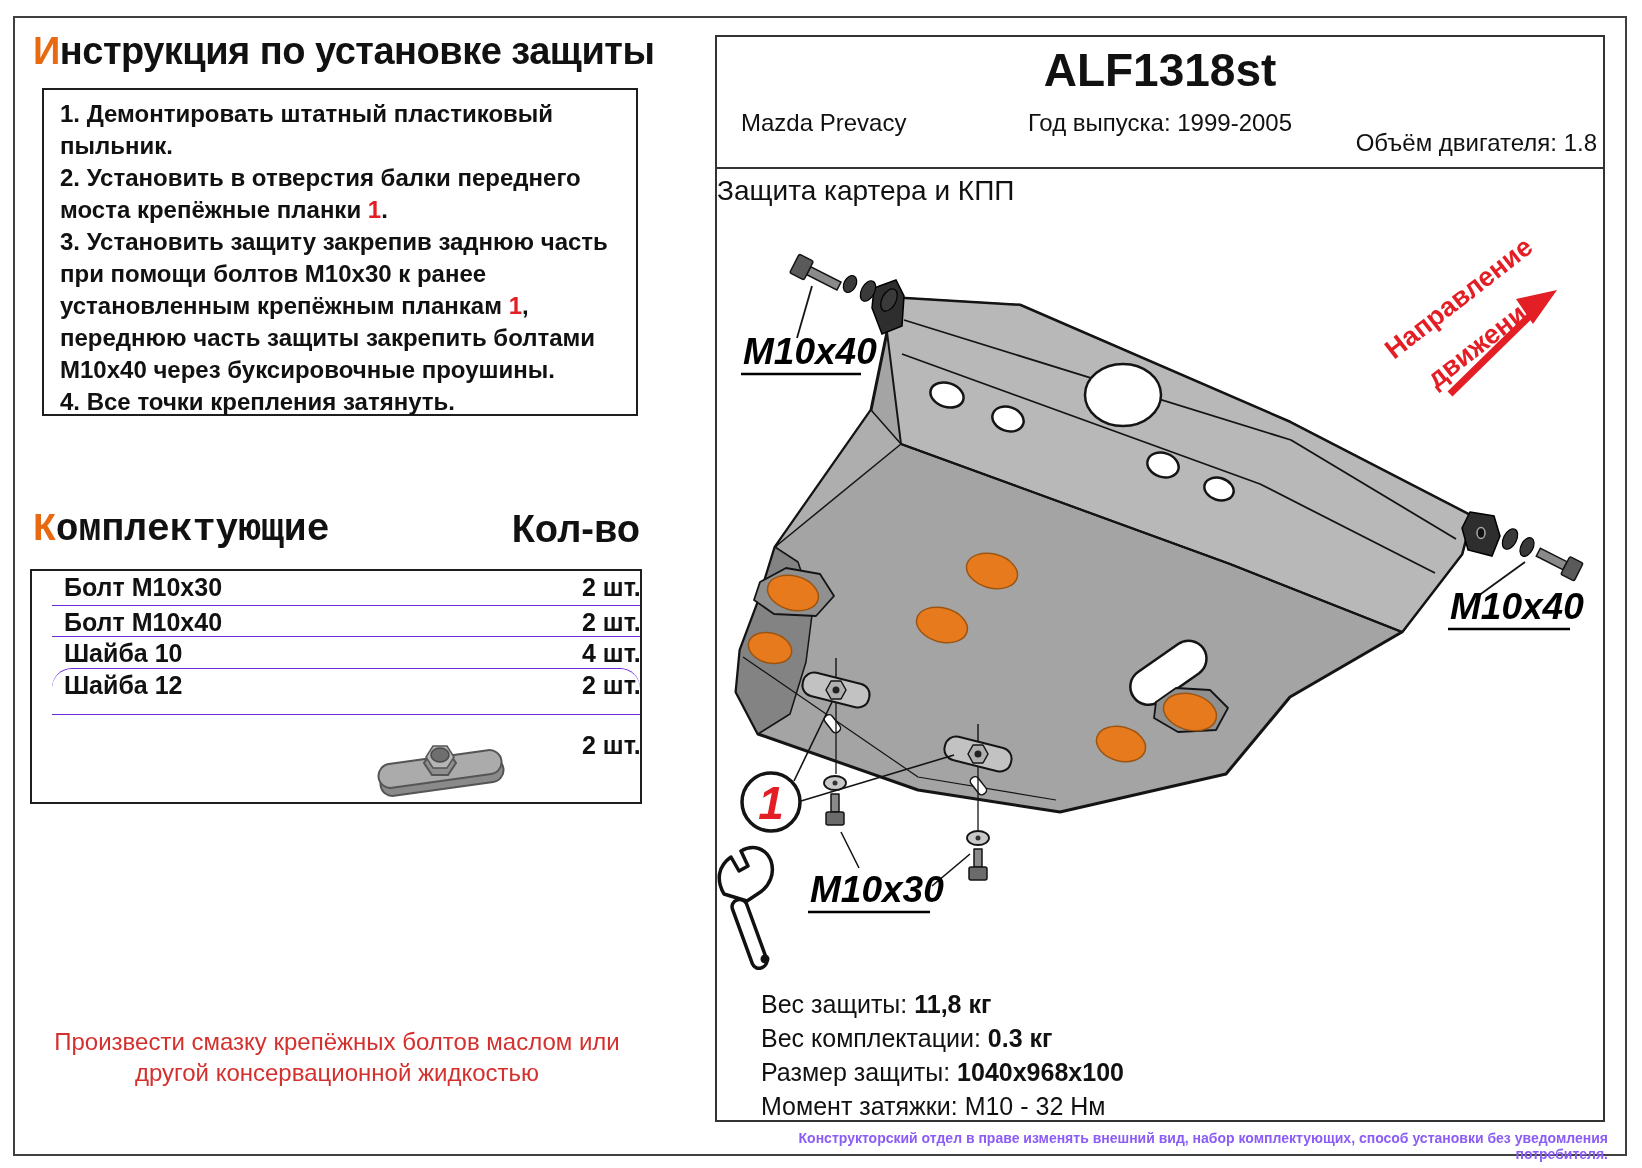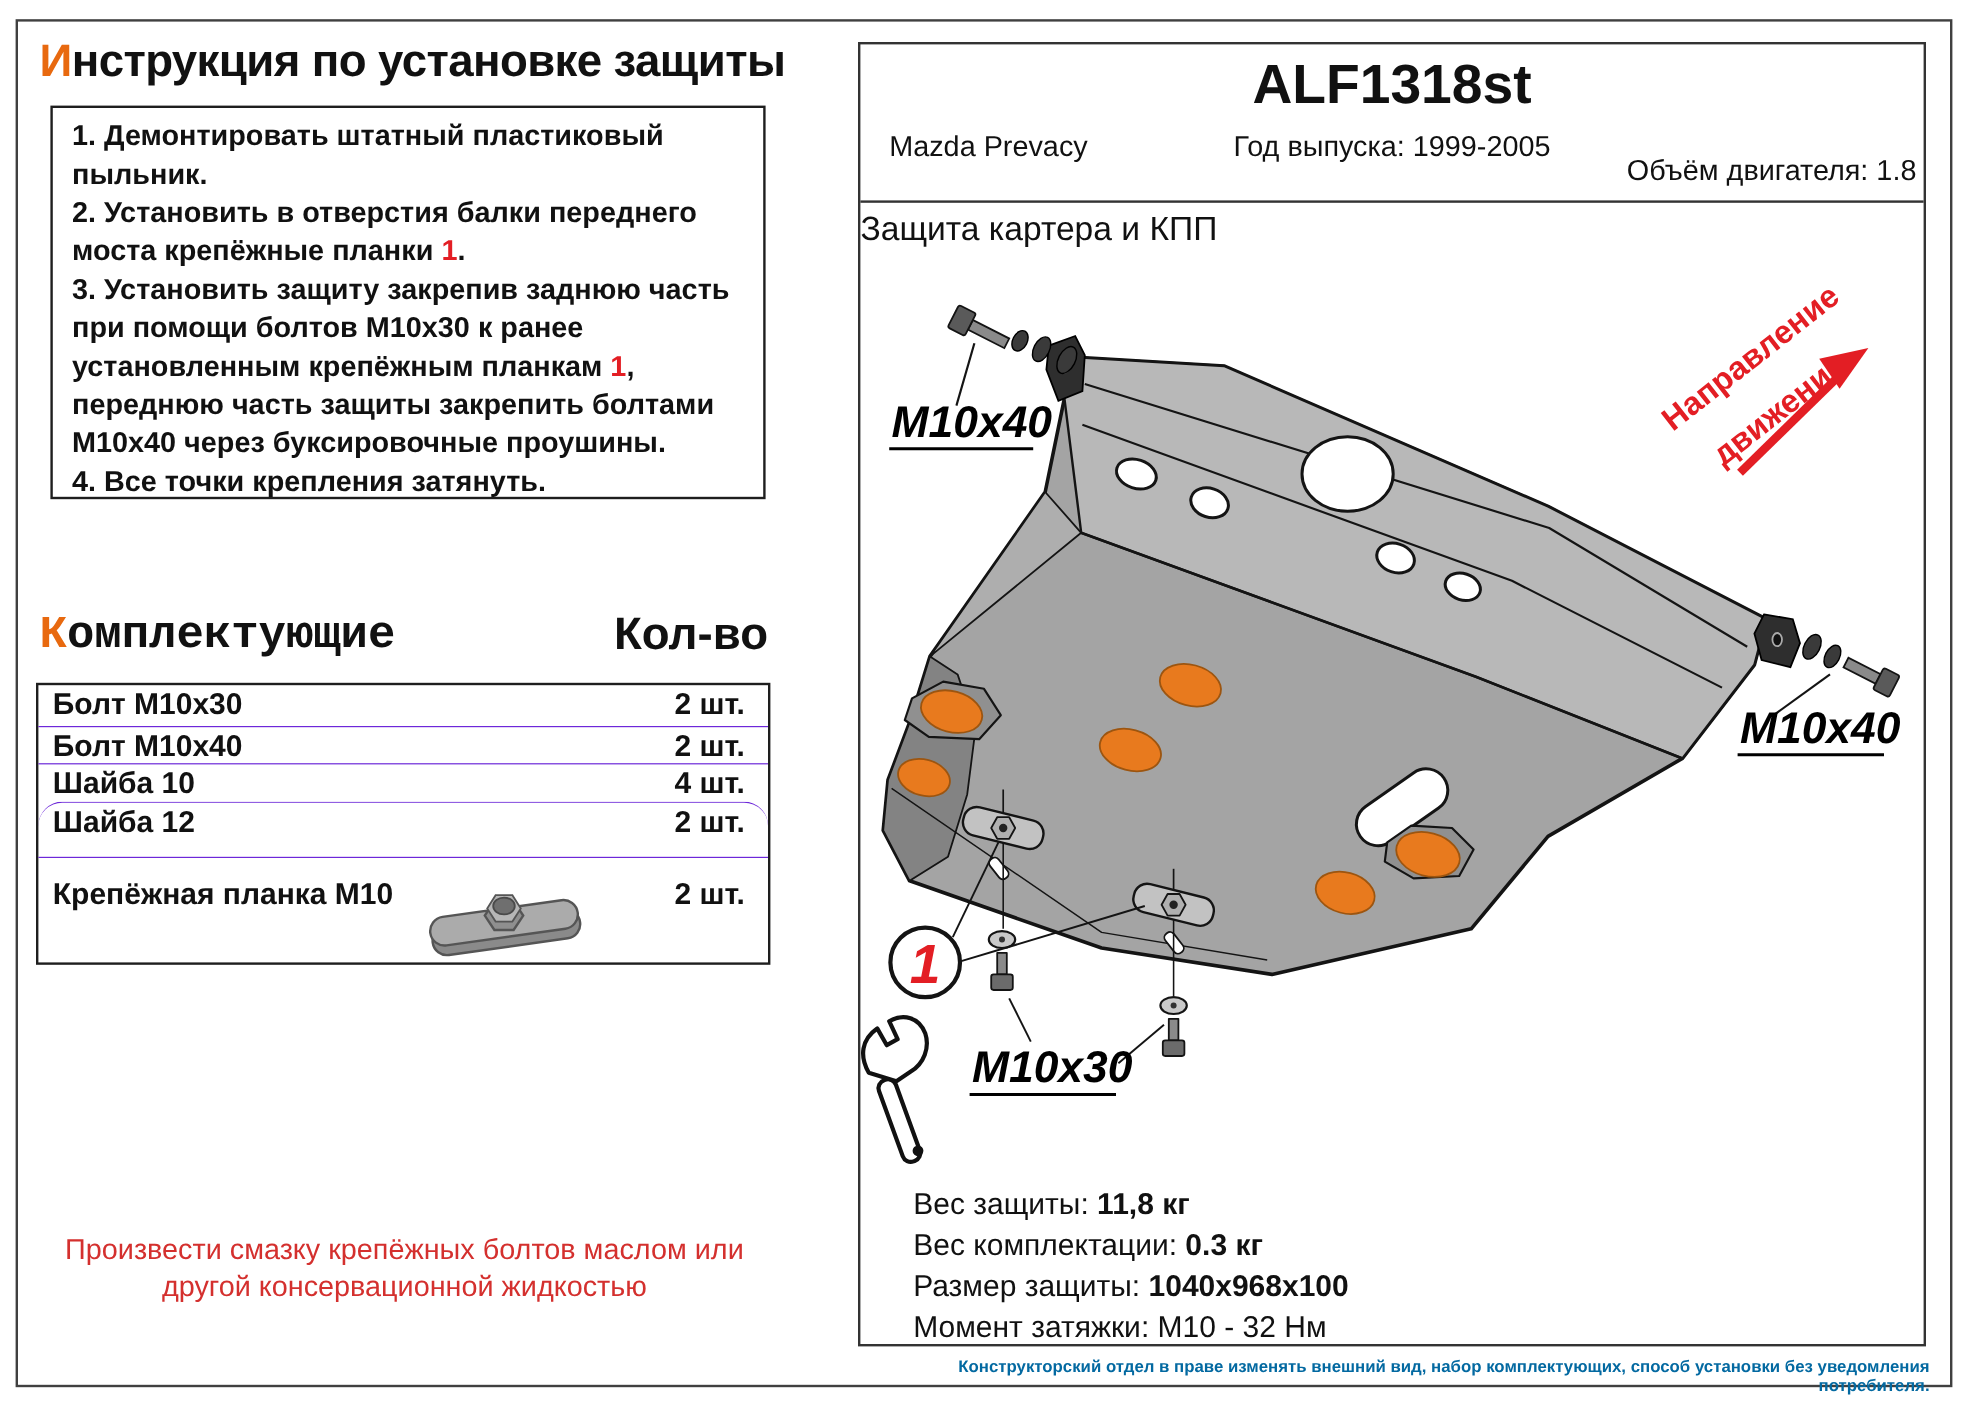--- a/index.html
+++ b/index.html
@@ -12,21 +12,21 @@
         letter-spacing:-0.5px;white-space:nowrap;}
   .initial{color:#e8690f;}
   .instr-box{position:absolute;left:42px;top:88px;width:596px;height:328px;border:2px solid #1e1e1e;
         padding:8px 0 0 16px;box-sizing:border-box;}
   .iline{font-size:24px;font-weight:bold;line-height:32px;white-space:nowrap;}
   .red{color:#e31e24;}
   .comp-head{position:absolute;left:33px;top:508px;width:607px;height:46px;}
   .comp-title{position:absolute;left:0;top:0;font-size:38px;font-weight:bold;font-family:Liberation Mono, monospace;}
   .comp-qty{position:absolute;right:0;top:0;font-size:38px;font-weight:bold;}
   .comp-table{position:absolute;left:30px;top:569px;width:612px;border:2px solid #1e1e1e;
-        box-sizing:border-box;}
+        box-sizing:border-box;padding-left:20px;}
   .crow{position:relative;border-top:1px solid #6d28d9;box-sizing:border-box;}
   .crow:first-child{border-top:none;}
   .crow .nm{position:absolute;left:12px;top:2px;font-size:25px;font-weight:bold;white-space:nowrap;}
   .crow .qt{position:absolute;left:530px;top:2px;font-size:25px;font-weight:bold;white-space:nowrap;}
   .r1{height:34px;} .r2{height:31px;} .r3{height:32px;} .r4{height:46px;border-radius:20px;} .r5{height:88px;}
   .r5 .nm,.r5 .qt{top:16px;}
   .plate-thumb{position:absolute;left:310px;top:8px;}
   .note-red{position:absolute;left:28px;top:1026px;width:618px;text-align:center;
         color:#d4302e;font-size:24px;line-height:31px;}
   
@@ -37,21 +37,21 @@
   .code{position:absolute;left:0;top:6px;width:100%;text-align:center;font-size:46px;font-weight:bold;}
   .model{position:absolute;left:24px;top:72px;font-size:24px;}
   .year{position:absolute;left:0;top:72px;width:100%;text-align:center;font-size:24px;}
   .engine{position:absolute;right:6px;top:72px;font-size:24px;margin-top:20px;}
   .diag-title{position:absolute;left:0;top:138px;width:720px;text-align:left;font-size:28px;}
   .diagram-svg{position:absolute;left:0;top:132px;}
   .specs{position:absolute;left:44px;top:950px;}
   .srow{font-size:25px;line-height:34px;white-space:nowrap;}
   .srow b{font-weight:bold;}
   .footer-note{position:absolute;left:719px;top:1130px;width:889px;text-align:right;
-        font-size:14px;font-weight:bold;color:#0369a1;}
+        font-size:14px;font-weight:bold;color:#8b5cf6;}
   svg text{font-family:"Liberation Sans","DejaVu Sans",sans-serif;}
   .lbl{font-size:37px;font-weight:bold;font-style:italic;fill:#000;}
   .arrtxt{font-size:27px;font-weight:bold;fill:#e31e24;}
   .callout-num{font-size:46px;font-weight:bold;font-style:italic;fill:#e31e24;}
 </style>
 </head>
 <body>
 
 <div class="page">
   <div class="outer-border"></div>
@@ -87,21 +87,20 @@
     </div>
     <div class="crow r3">
       <span class="nm">Шайба 10</span>
         <span class="qt">4 шт.</span>
     </div>
     <div class="crow r4">
       <span class="nm">Шайба 12</span>
         <span class="qt">2 шт.</span>
     </div>
     <div class="crow r5">
-      <span class="nm">Крепёжная планка М10</span>
         <span class="qt">2 шт.</span>
       <svg class="plate-thumb" width="170" height="78" viewBox="0 0 170 78">
         <rect x="18" y="42" width="124" height="24" rx="12" fill="#8a8a8a" stroke="#555" stroke-width="2" transform="rotate(-8 80 54)"></rect>
         <rect x="16" y="34" width="124" height="24" rx="12" fill="#ababab" stroke="#555" stroke-width="2" transform="rotate(-8 78 46)"></rect>
         <polygon points="94,40 86,52 70,52 62,40 70,28 86,28" fill="#8f8f8f" stroke="#555" stroke-width="2"></polygon>
         <polygon points="92,34 85,45 71,45 64,34 71,23 85,23" fill="#b6b6b6" stroke="#555" stroke-width="1.5"></polygon>
         <ellipse cx="78" cy="32" rx="9" ry="7" fill="#6f6f6f" stroke="#4a4a4a" stroke-width="1.5"></ellipse>
       </svg>
     </div>
   </div>

